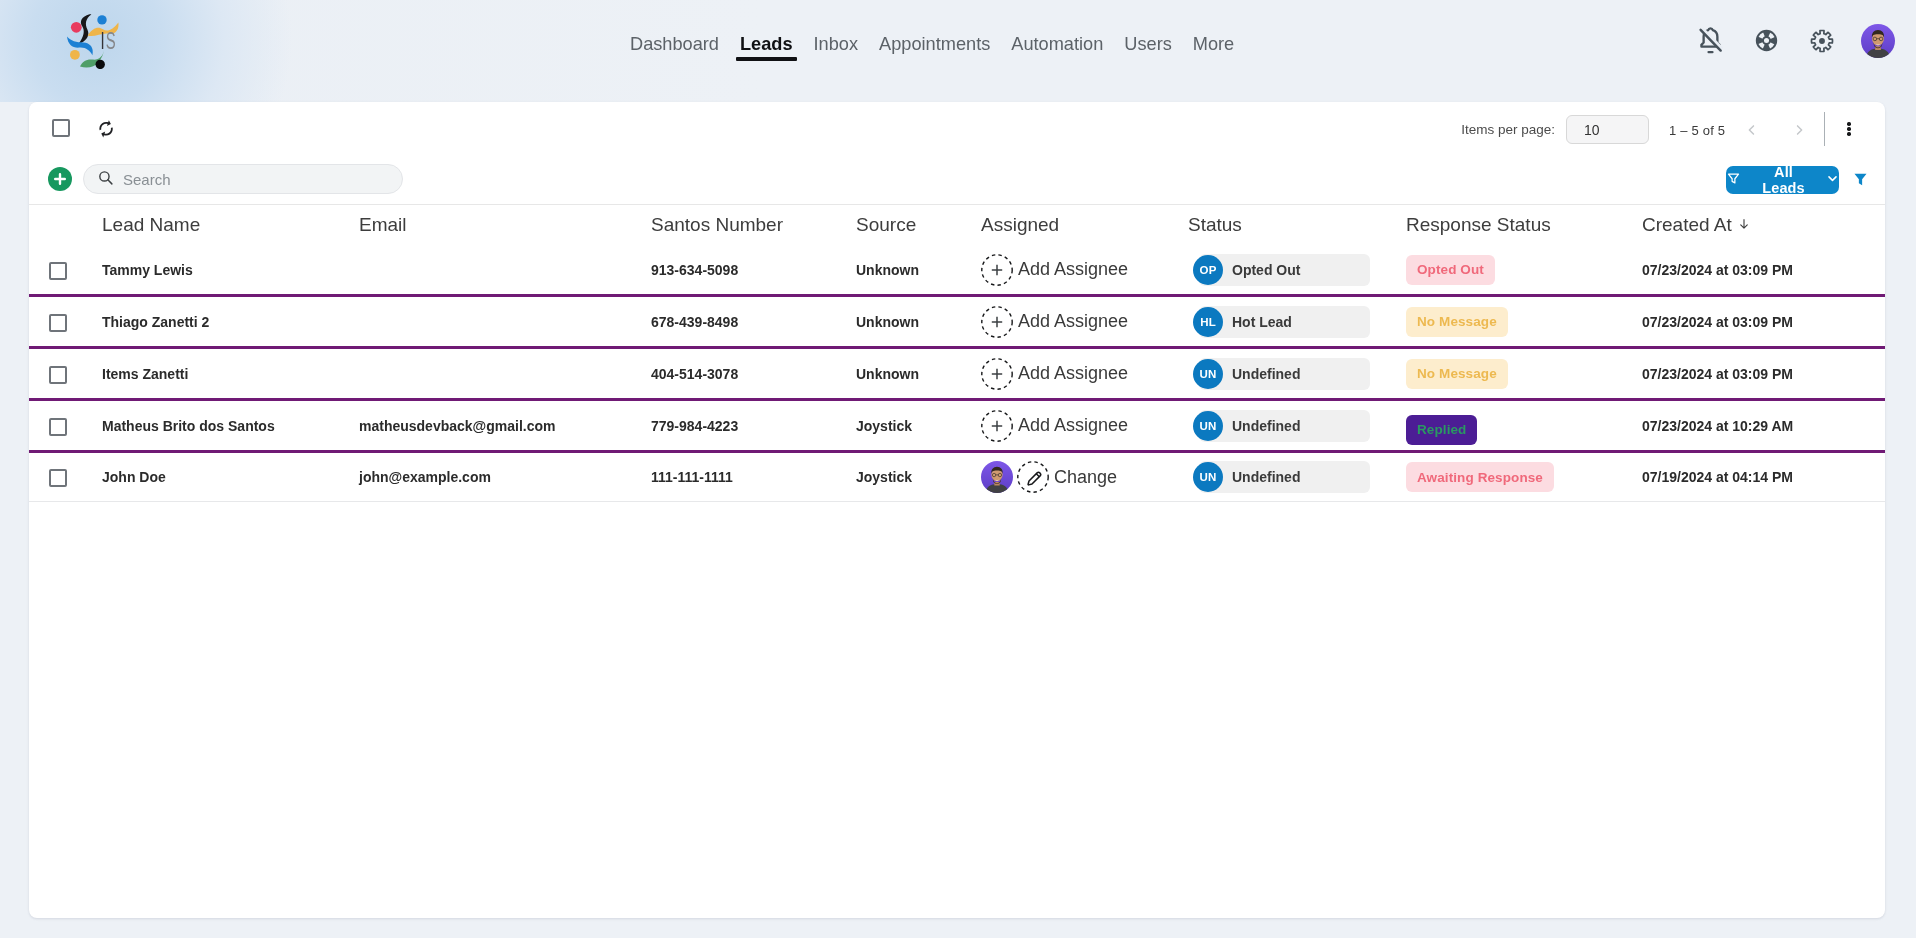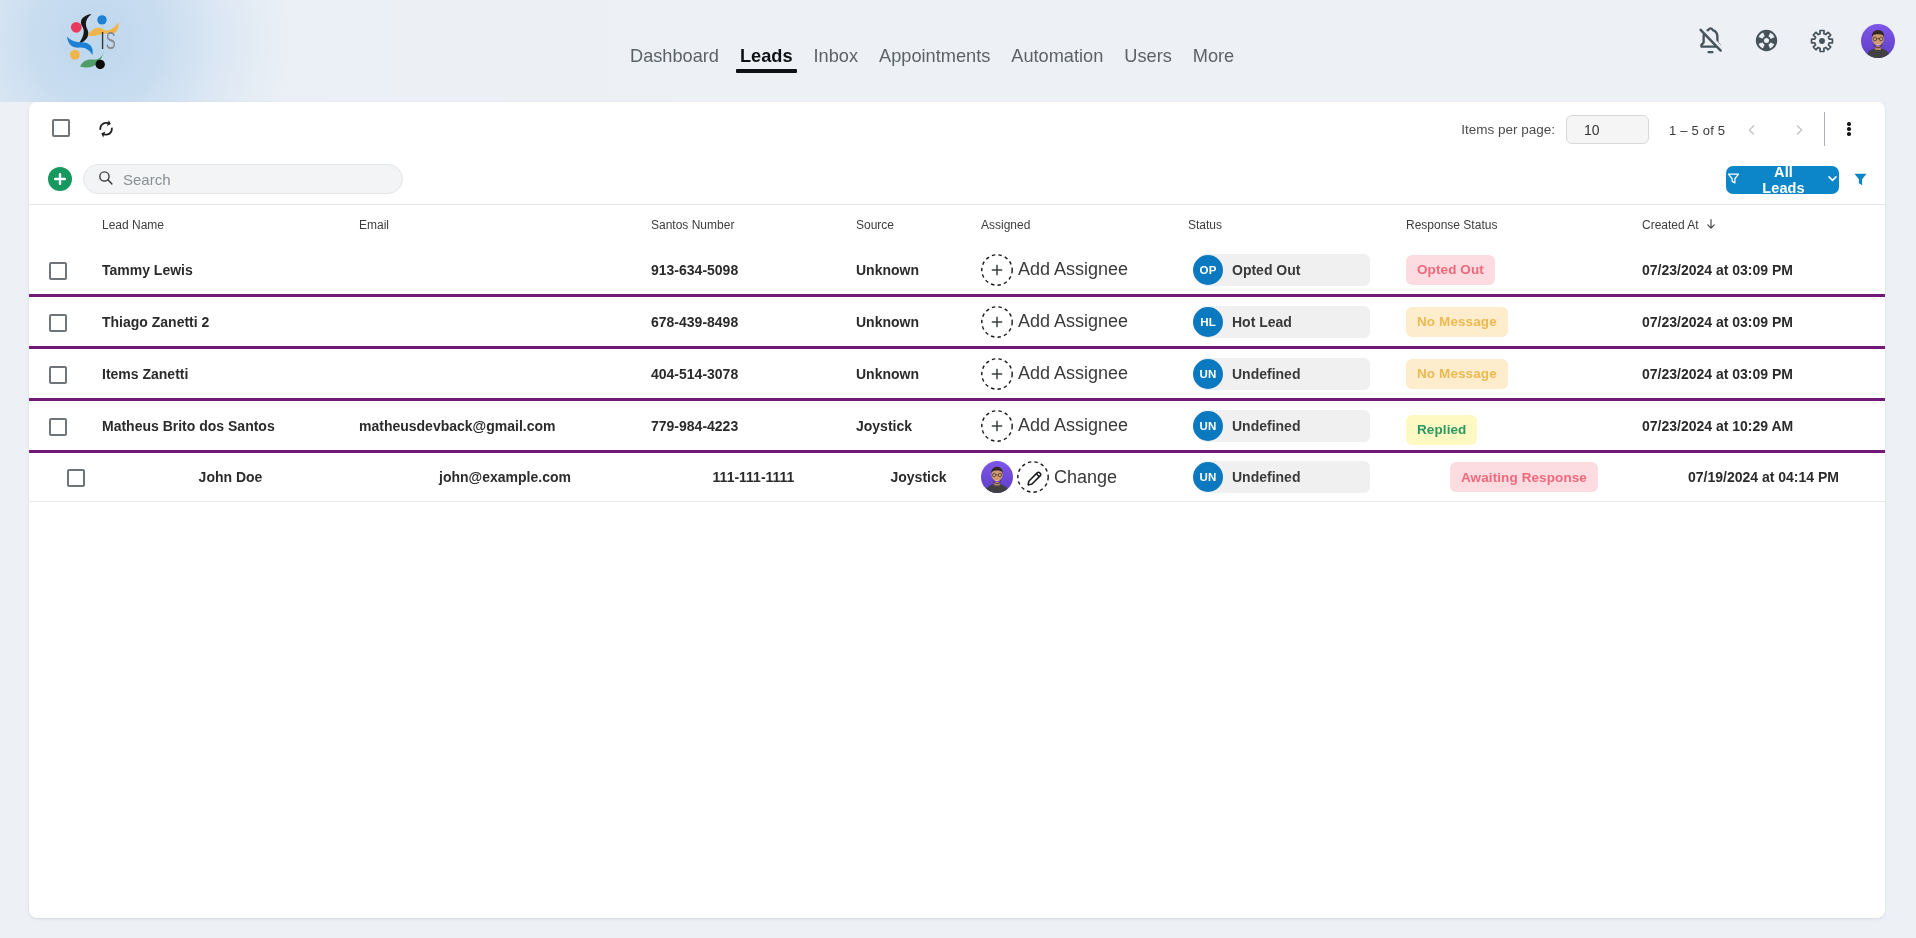--- a/index.html
+++ b/index.html
@@ -11,21 +11,21 @@
     color:#2b2b2b;
   }
   
   .topbar {
     position:absolute; left:0; top:0; width:1916px; height:102px;
     background:
       radial-gradient(circle 205px at 97px 40px, #bdd6ec 0%, #c9ddf0 32%, #dde8f4 62%, rgba(236,240,245,0) 95%),
       linear-gradient(90deg, #eaeff5 0%, #edf1f6 40%, #edf1f6 100%);
   }
   .logo { position:absolute; left:64px; top:13px; width:56px; height:56px; }
-  .nav { position:absolute; left:628px; top:12px; height:88px; display:flex; align-items:center; gap:17px; }
+  .nav { position:absolute; left:628px; top:0; height:88px; display:flex; align-items:center; gap:17px; }
   .nav-item { font-size:18.2px; color:#5c6268; cursor:pointer; position:relative; padding:0 2px; }
   .nav-item.active { color:#101114; font-weight:700; }
   .nav-item.active::after {
     content:""; position:absolute; left:-2px; right:-2px; bottom:-6px; height:4px; background:#101114; border-radius:1px;
   }
   .top-icons { position:absolute; left:1693px; top:0; height:81px; display:flex; align-items:center; gap:22px; }
   .top-icon { width:34px; height:34px; display:flex; align-items:center; justify-content:center; cursor:pointer; }
   .avatar-btn { width:34px; height:34px; }
   .avatar-btn svg { border-radius:50%; display:block; }
 
@@ -53,38 +53,38 @@
   .add-btn { position:absolute; left:19px; top:65px; width:24px; height:24px; border-radius:50%; background:#17985f; display:flex; align-items:center; justify-content:center; cursor:pointer; }
   .search { position:absolute; left:54px; top:62px; width:320px; height:30px; background:#f2f4f5; border:1px solid #e3e5e8; border-radius:15px; display:flex; align-items:center; padding-left:13px; gap:9px; }
   .search input { border:none; outline:none; background:transparent; font-size:15px; color:#333; width:250px; font-family:inherit; }
   .search input::placeholder { color:#898f94; }
   .allleads-btn { position:absolute; left:1697px; top:64px; width:113px; height:28px; background:#0d86c9; border:none; border-radius:7px; color:#fff; display:flex; align-items:center; justify-content:center; gap:20px; cursor:pointer; font-family:inherit; }
   .allleads-btn .lbl { font-size:14.5px; font-weight:700; letter-spacing:.1px; }
   .funnel-btn { position:absolute; left:1820px; top:66px; width:22px; height:22px; cursor:pointer; display:flex; align-items:center; justify-content:center; }
 
   
   .grid-row { display:grid; grid-template-columns:73px 257px 292px 205px 125px 207px 218px 236px 1fr; align-items:center; }
-  .thead { height:40px; font-size:12px; color:#3d3d3d; font-weight:500; }
+  .thead { height:40px; font-size:19px; color:#3d3d3d; font-weight:500; }
   .trow { height:52px; border-top:3px solid #701a75; font-size:14px; }
   .trow.first { height:49px; border-top:none; }
   
-  .tbody .trow:last-child { border-bottom:1px solid #e7e8ea;text-align:center; }
+  .tbody .trow:last-child { border-bottom:1px solid #e7e8ea; }
   .c-check { padding-left:20px; } .trow .cb { margin-top:5px; }
   .cell-bold { font-weight:700; color:#2b2b2b; }
   .th-created { display:flex; align-items:center; gap:5px; }
   .assigned-cell { display:flex; align-items:center; }
   .dashed-circle { width:32px; height:32px; flex:0 0 32px; position:relative; cursor:pointer; }
   .assign-label { margin-left:5px; font-size:18px; color:#3a3a3a; }
   .status-pill { position:relative; height:32px; margin-left:5px; display:flex; align-items:center; }
   .status-rect { margin-left:6px; width:171px; height:32px; background:#f0f0f0; border-radius:6px; display:flex; align-items:center; padding-left:33px; font-weight:600; color:#3a3a3a; font-size:14px; }
   .status-circle { position:absolute; left:0; top:1px; width:30px; height:30px; border-radius:50%; background:#0b79c0; color:#fff; font-size:11.5px; font-weight:700; display:flex; align-items:center; justify-content:center; letter-spacing:.2px; }
   .badge { display:inline-flex; align-items:center; height:30px; border-radius:6px; padding:0 11px; font-size:13.5px; font-weight:700; letter-spacing:.1px; }
   .badge.red { background:#fcdce1; color:#f0697b; }
   .badge.amber { background:#fdedcd; color:#edb950; }
-  .badge.green { background:#fef9c3; color:#2a9962;margin-top:8px; }
+  .badge.green { background:#4c1d95; color:#2a9962;margin-top:8px; }
   .row-avatar { width:32px; height:32px; flex:0 0 32px; }
   .row-avatar svg { border-radius:50%; display:block; }
   .pencil-wrap { margin-left:4px; }
 </style>
 </head>
 <body>
 
 <div class="topbar">
   <div class="logo" id="logo-slot"><svg width="56" height="56" viewBox="0 0 56 56">
     <circle cx="12.3" cy="14.3" r="5.4" fill="#e83b5e"></circle>

